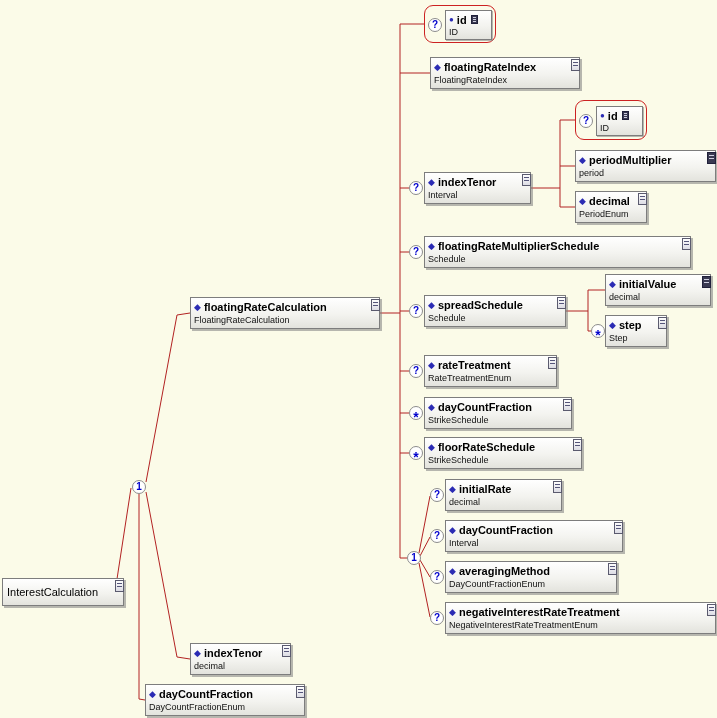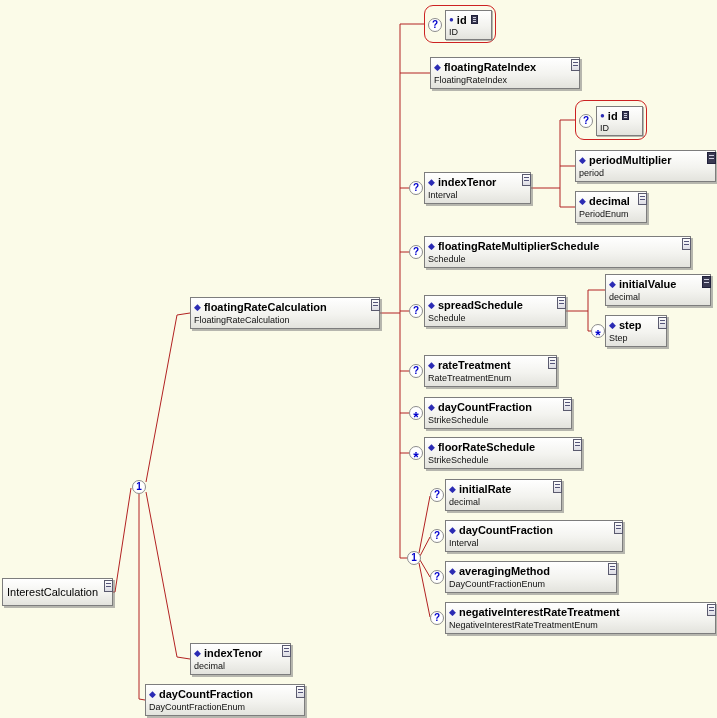--- a/index.html
+++ b/index.html
@@ -71,21 +71,21 @@
     <polyline points="566,311 588,311"></polyline>
     <polyline points="588,290 588,331"></polyline>
     <polyline points="588,290 605,290"></polyline>
     <polyline points="588,331 592,331"></polyline>
     <polyline points="419,553 430,496"></polyline>
     <polyline points="420,556 430,537"></polyline>
     <polyline points="420,560 430,577"></polyline>
     <polyline points="419,563 430,617"></polyline>
   </svg>
 
-  <div class="box rootbox" style="left:2px;top:578px;width:111px;height:28px">
+  <div class="box rootbox" style="left:2px;top:578px;width:122px;height:28px">
     <span class="rootname">InterestCalculation</span>
     <span class="corner"></span>
   </div>
 
   <div class="circ" style="left:132px;top:480px">1</div>
 
   <div class="box" style="left:190px;top:297px;width:190px">
     <div class="brow">
       <span class="dia">◆</span>
       <span class="bname">floatingRateCalculation</span>

